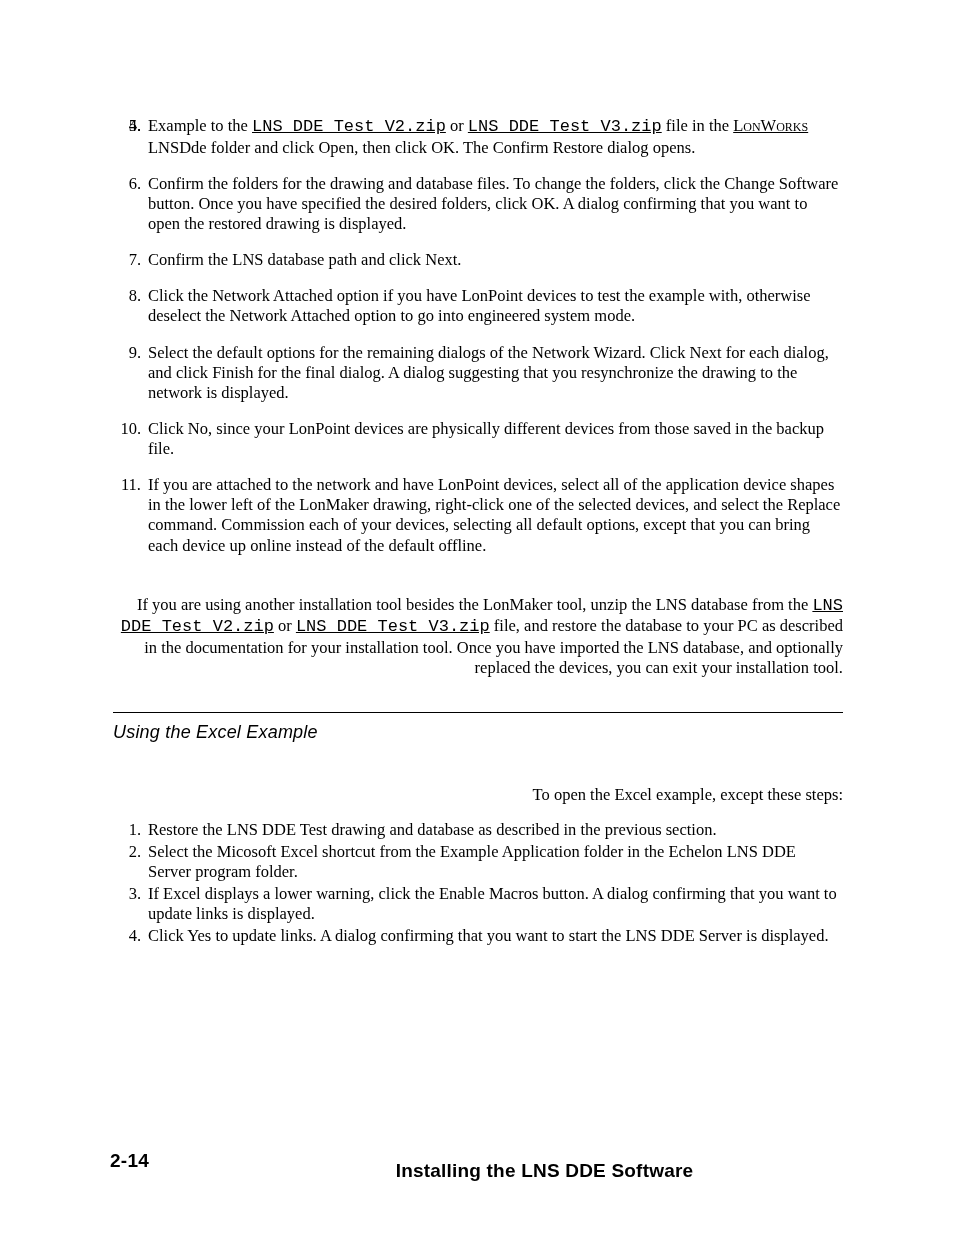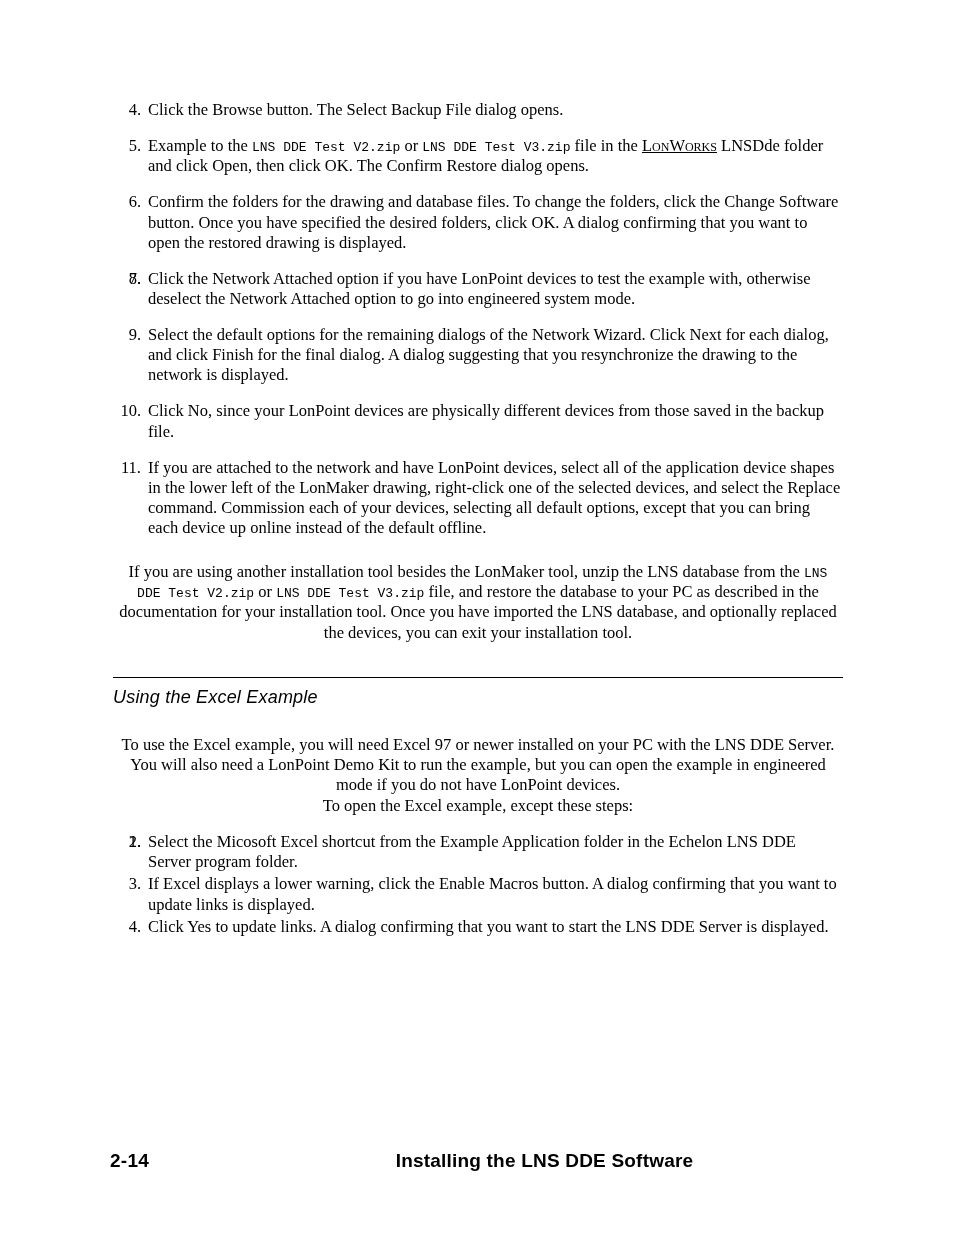--- a/index.html
+++ b/index.html
@@ -46,32 +46,33 @@
     top: 0;
     width: 28px;
     text-align: right;
     font-size: 16.5px;
   }
   .tight .li {
     margin-bottom: 2px;
   }
   .mono {
     font-family: "Liberation Mono", monospace;
-    font-size: 13px;
+    font-size: 17px;
     letter-spacing: 0px;
+    text-decoration: underline;
   }
   .smallcaps {
     font-variant: small-caps;
     text-decoration: underline;
   }
   .para {
     font-size: 16.5px;
     line-height: 1.22;
-    margin: 1px 0 0 0;
-    text-align: center;
+    margin: 16px 0 0 0;
+    text-align: right;
   }
   .spacer-sm { height: 7px; }
   .section-title {
     font-family: "Liberation Sans", sans-serif;
     font-style: italic;
     font-size: 18px;
     font-weight: normal;
     letter-spacing: 0.2px;
     margin: 0;
     padding: 0;
@@ -89,21 +90,21 @@
     left: 110px;
     top: 0;
     font-family: "Liberation Sans", sans-serif;
     font-size: 19px;
     font-weight: bold;
     letter-spacing: 0.3px;
   }
   .footer-title {
     position: absolute;
     left: 0;
-    top: 0;
+    top: 10px;
     width: 954px;
     text-align: center;
     padding-left: 135px;
     box-sizing: border-box;
     font-family: "Liberation Sans", sans-serif;
     font-size: 19px;
     font-weight: bold;
     letter-spacing: 0.2px;
   }
 </style>
@@ -111,35 +112,35 @@
 <body>
 
 <div class="page">
 
   <div class="content">
 
     <ol class="olist">
 
       <li class="li">
         <span class="num">4.</span>
-        <span>Click the Browse button.  The Select Backup File dialog opens.</span>
       </li>
 
       <li class="li">
         <span class="num">5.</span>
         <span>Example to the </span><span class="mono">LNS DDE Test V2.zip</span><span> or </span><span class="mono">LNS DDE Test V3.zip</span><span> file in the <span class="smallcaps">LonWorks</span> LNSDde folder and click Open, then click OK.  The Confirm Restore dialog opens.</span>
       </li>
 
       <li class="li">
         <span class="num">6.</span>
         <span>Confirm the folders for the drawing and database files.  To change the folders, click the Change Software button.  Once you have specified the desired folders, click OK.  A dialog confirming that you want to open the restored drawing is displayed.</span>
       </li>
 
       <li class="li">
         <span class="num">7.</span>
+        <span>Confirm the LNS database path and click Next.</span>
       </li>
 
       <li class="li">
         <span class="num">8.</span>
         <span>Click the Network Attached option if you have LonPoint devices to test the example with, otherwise deselect the Network Attached option to go into engineered system mode.</span>
       </li>
 
       <li class="li">
         <span class="num">9.</span>
         <span>Select the default options for the remaining dialogs of the Network Wizard.  Click Next for each dialog, and click Finish for the final dialog.  A dialog suggesting that you resynchronize the drawing to the network is displayed.</span>
@@ -161,28 +162,28 @@
 
     <p class="para"><span>If you are using another installation tool besides the LonMaker tool, unzip the LNS database from the </span><span class="mono">LNS DDE Test V2.zip</span><span> or </span><span class="mono">LNS DDE Test V3.zip</span><span> file, and restore the database to your PC as described in the documentation for your installation tool.  Once you have imported the LNS database, and optionally replaced the devices, you can exit your installation tool.</span></p>
 
     <div style="height:34px"></div>
     <div style="border-top:1px solid #000; width:730px; margin-left:0px;"></div>
     <div style="height:9px"></div>
     <h2 class="section-title">Using the Excel Example</h2>
 
     <div style="height:26px"></div>
 
-    <p class="para">To use the Excel example, you will need Excel 97 or newer installed on your PC with the LNS DDE Server.  You will also need a LonPoint Demo Kit to run the example, but you can open the example in engineered mode if you do not have LonPoint devices.</p>
     <p class="para">To open the Excel example, except these steps:</p>
 
     <div style="height:14px"></div>
 
     <ol class="olist tight">
       <li class="li">
         <span class="num">1.</span>
+        <span>Restore the LNS DDE Test drawing and database as described in the previous section.</span>
       </li>
       <li class="li">
         <span class="num">2.</span>
         <span>Select the Micosoft Excel shortcut from the Example Application folder in the Echelon LNS DDE Server program folder.</span>
       </li>
       <li class="li">
         <span class="num">3.</span>
         <span>If Excel displays a lower warning, click the Enable Macros button.  A dialog confirming that you want to update links is displayed.</span>
       </li>
       <li class="li">

